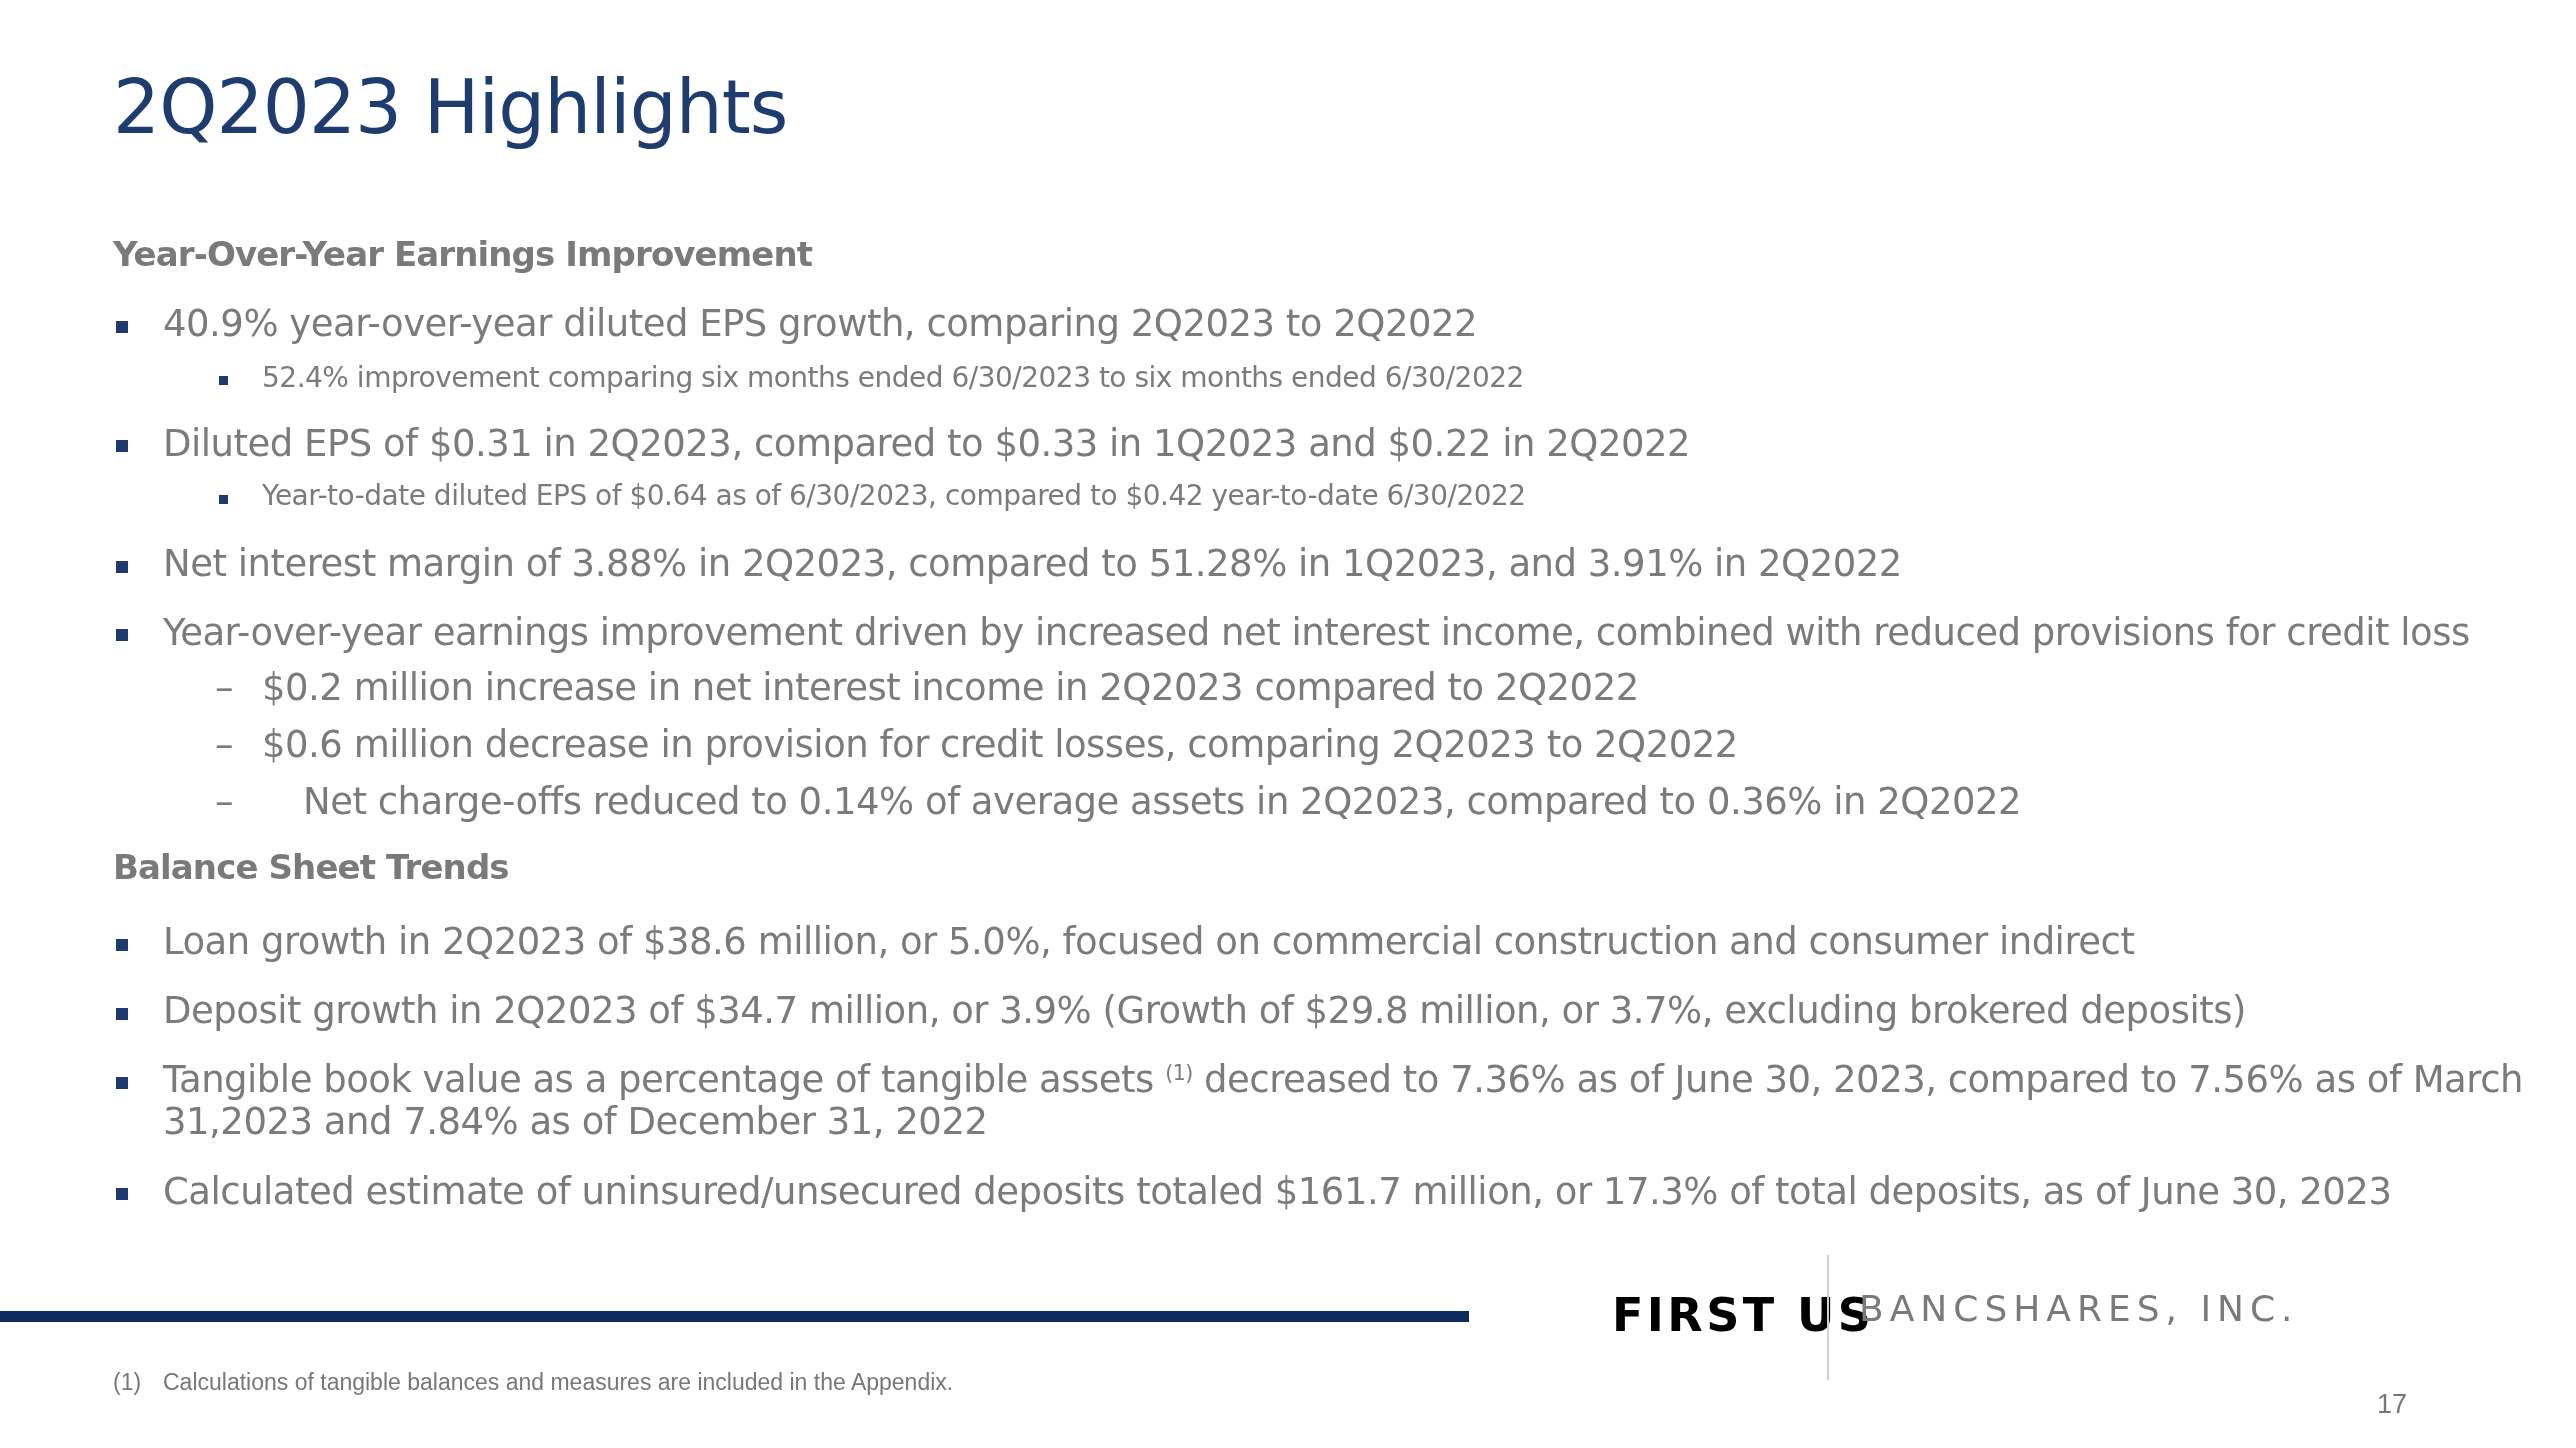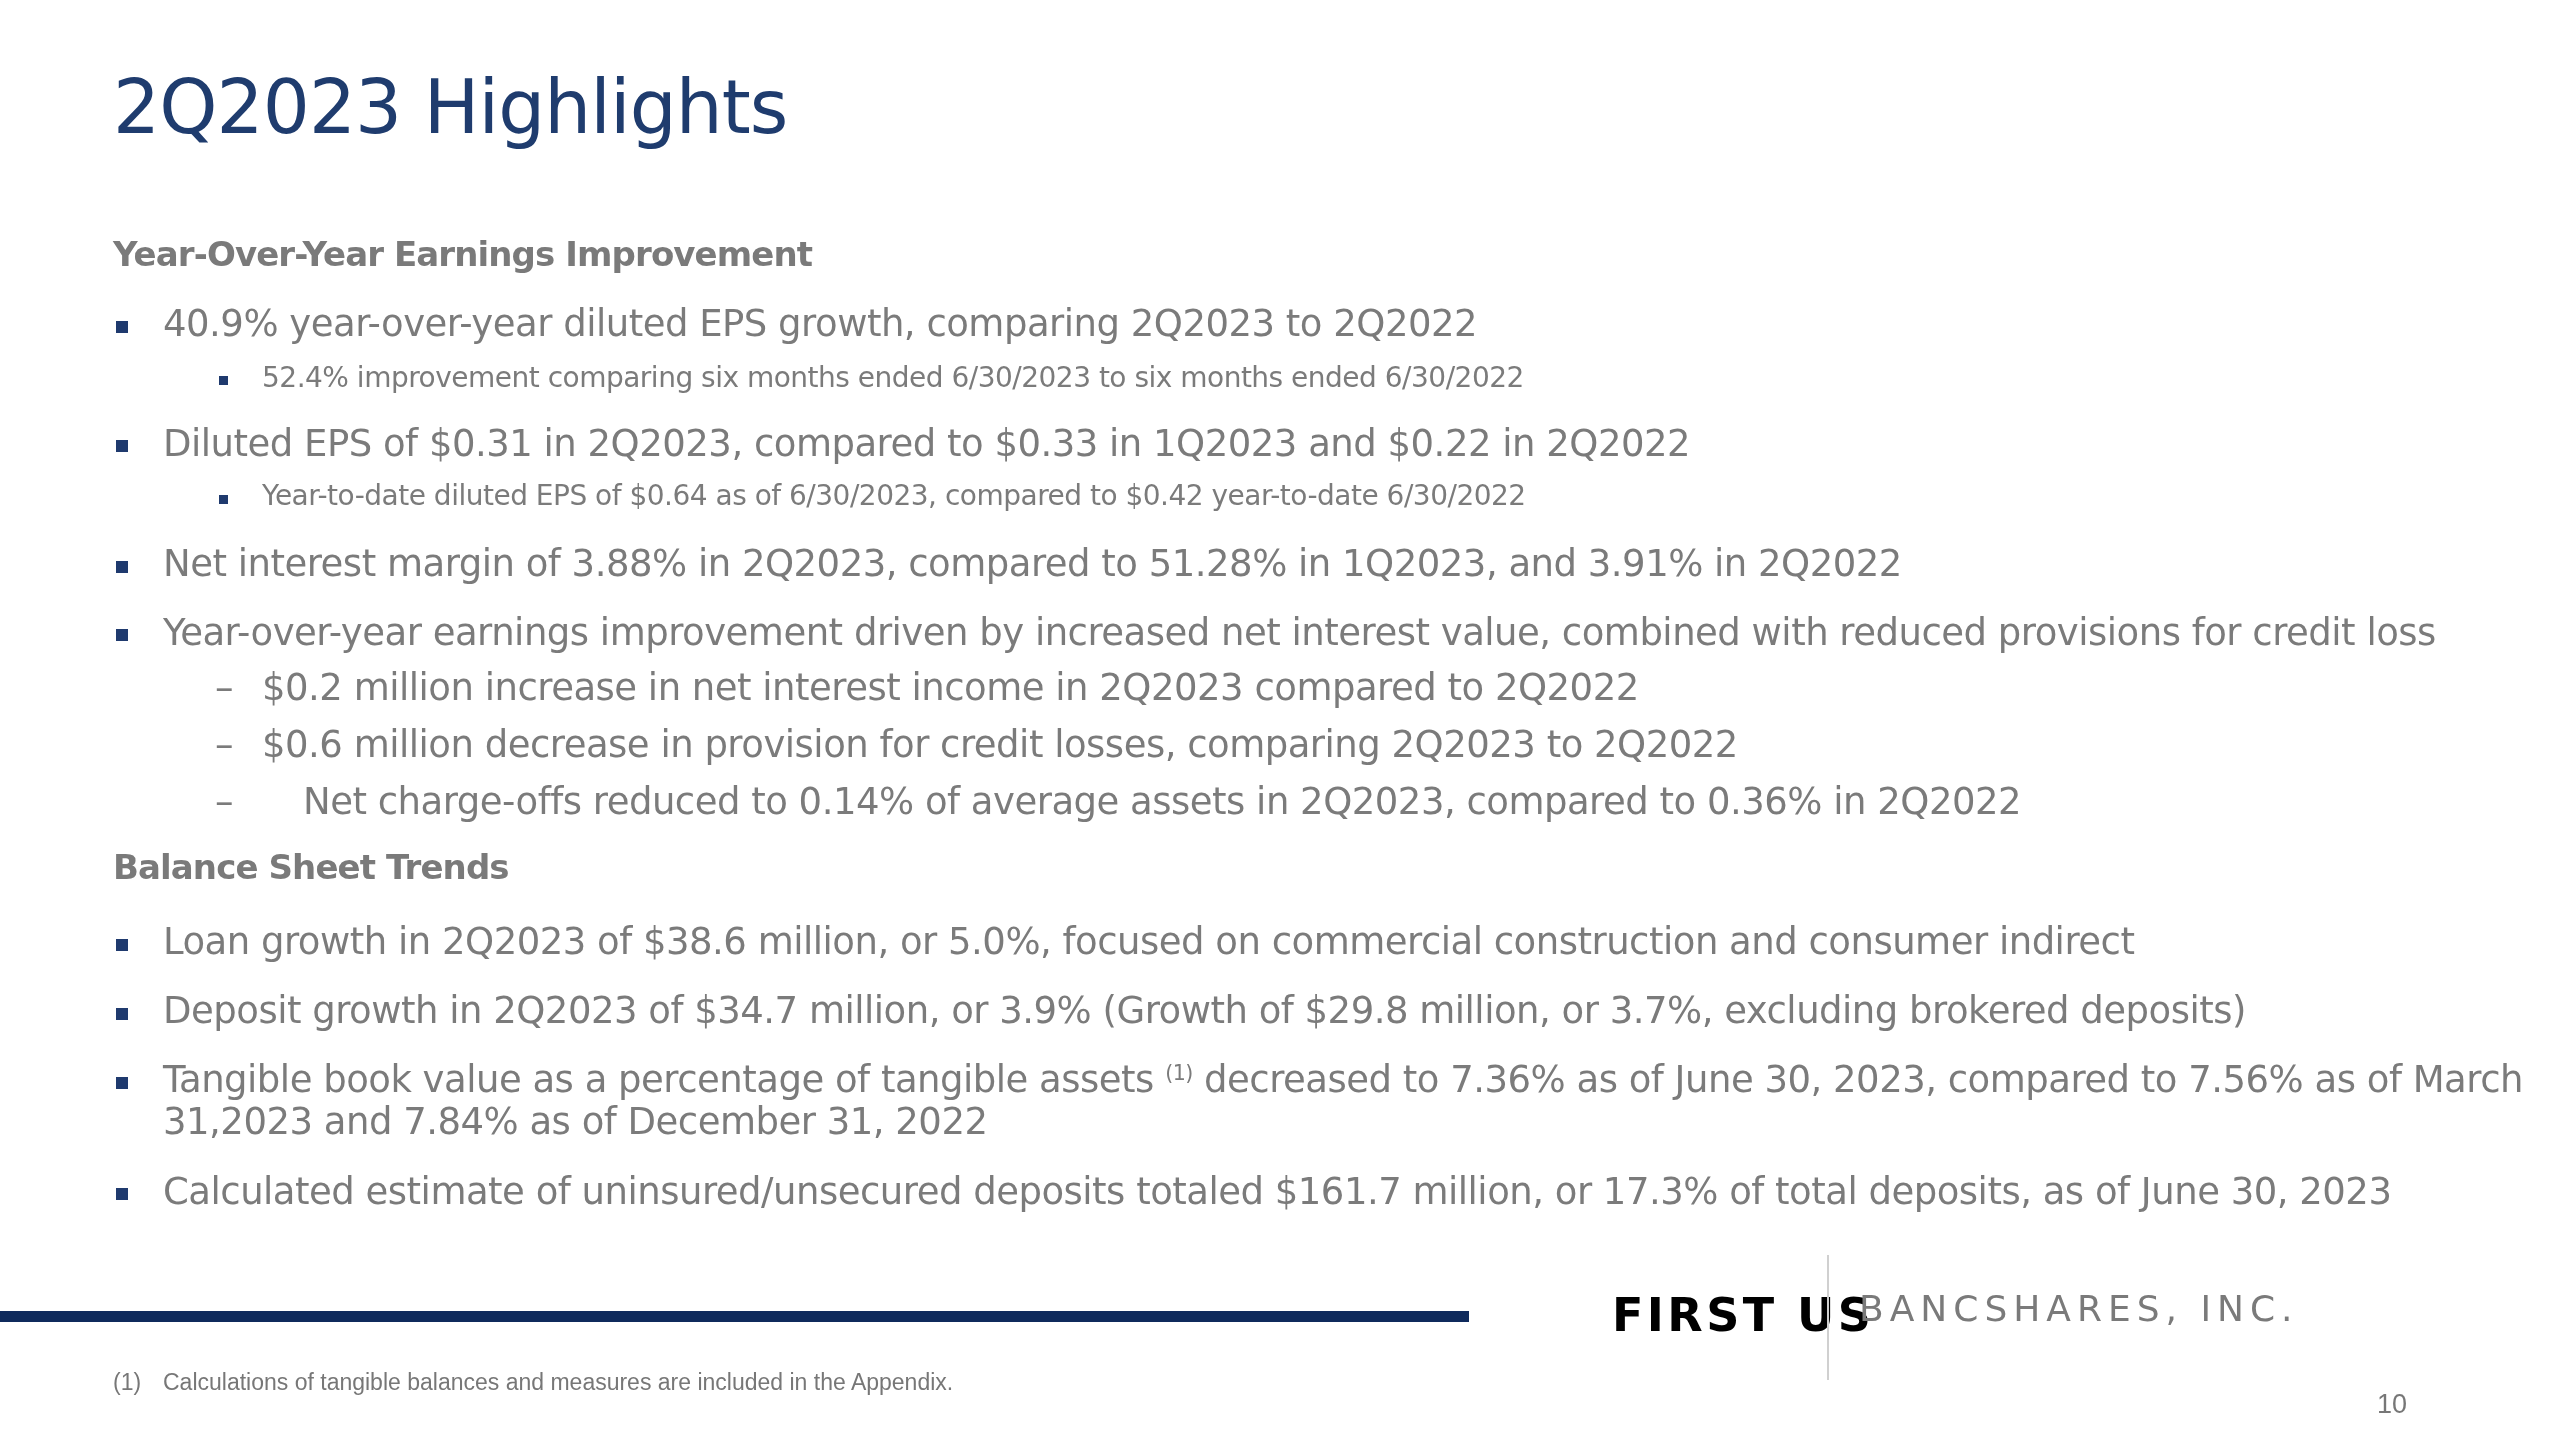--- a/index.html
+++ b/index.html
@@ -43,21 +43,21 @@
 <span class="sq1" style="top:440px;"></span>
 <div class="abs l1" style="top:422px;">Diluted EPS of $0.31 in 2Q2023, compared to $0.33 in 1Q2023 and $0.22 in 2Q2022</div>
 
 <span class="sq2" style="top:495px;"></span>
 <div class="abs l2" style="top:479px;">Year-to-date diluted EPS of $0.64 as of 6/30/2023, compared to $0.42 year-to-date 6/30/2022</div>
 
 <span class="sq1" style="top:561px;"></span>
 <div class="abs l1" style="top:542px;">Net interest margin of 3.88% in 2Q2023, compared to 51.28% in 1Q2023, and 3.91% in 2Q2022</div>
 
 <span class="sq1" style="top:629px;"></span>
-<div class="abs l1" style="top:611px;">Year-over-year earnings improvement driven by increased net interest value, combined with reduced provisions for credit loss</div>
+<div class="abs l1" style="top:611px;">Year-over-year earnings improvement driven by increased net interest income, combined with reduced provisions for credit loss</div>
 
 <span class="dash" style="top:666px;">–</span>
 <div class="abs ld" style="top:666px;">$0.2 million increase in net interest income in 2Q2023 compared to 2Q2022</div>
 <span class="dash" style="top:723px;">–</span>
 <div class="abs ld" style="top:723px;">$0.6 million decrease in provision for credit losses, comparing 2Q2023 to 2Q2022</div>
 <span class="dash" style="top:780px;">–</span>
 <div class="abs ld" style="top:780px;margin-left:41px;">Net charge-offs reduced to 0.14% of average assets in 2Q2023, compared to 0.36% in 2Q2022</div>
 
 <div class="abs heading" style="top:847px;">Balance Sheet Trends</div>
 
@@ -74,14 +74,14 @@
 <span class="sq1" style="top:1188px;"></span>
 <div class="abs l1" style="top:1170px;">Calculated estimate of uninsured/unsecured deposits totaled $161.7 million, or 17.3% of total deposits, as of June 30, 2023</div>
 
 <div class="bar"></div>
 <div class="abs logo-first">FIRST US</div>
 <div class="logo-sep"></div>
 <div class="abs logo-banc">BANCSHARES, INC.</div>
 
 <div class="abs footnote"><span class="num">(1)</span><span>Calculations of tangible balances and measures are included in the Appendix.</span></div>
 
-<div class="abs pagenum">10</div>
+<div class="abs pagenum">17</div>
 
 
 </body></html>

